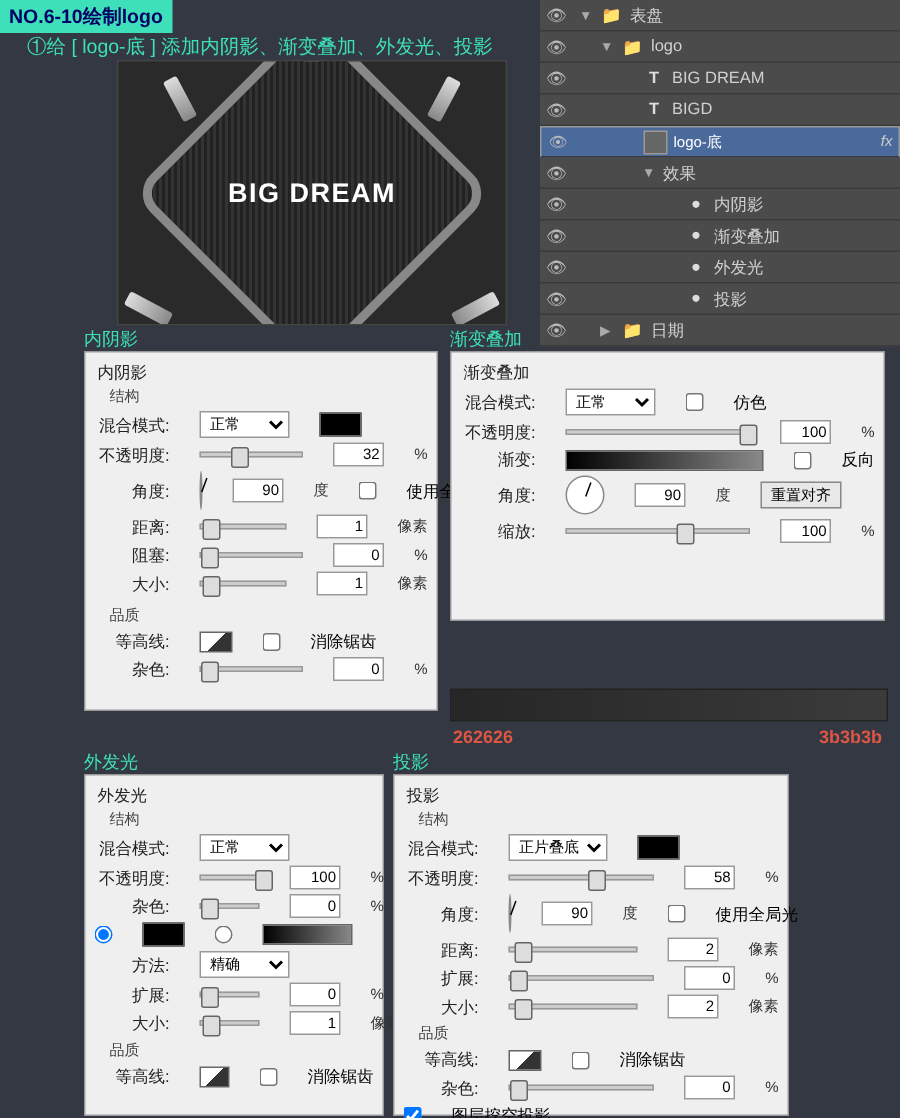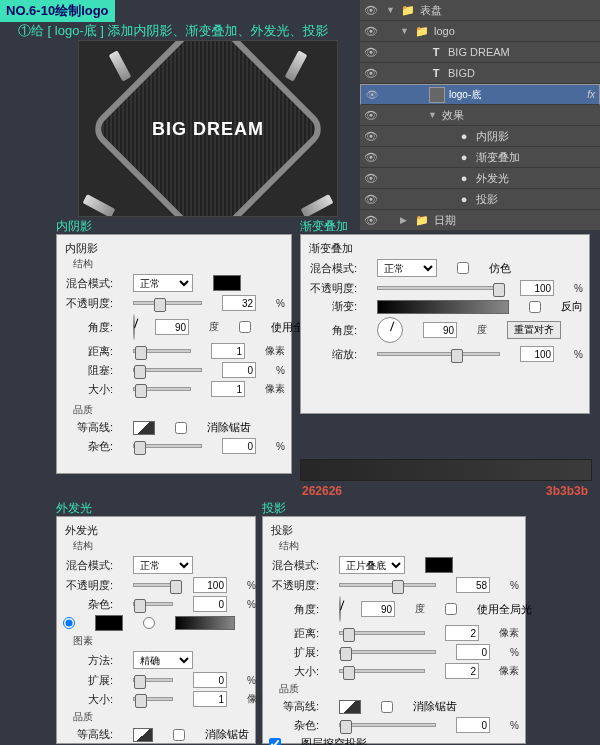--- a/index.html
+++ b/index.html
@@ -259,21 +259,20 @@
         <div class="slider" style="--p:0"></div>
         <input class="numbox" value="0" style="">
         <span class="unit">%</span>
       </div>
     <div class="frow">
         <input type="radio" checked="" class="cb" style="">
         <span class="sw" style="background:#000"></span>
         <input type="radio" class="cb" style="">
         <div class="grad" style="max-width:60px"></div>
       </div>
-    <div class="sub">图素</div>
     <div class="frow">
         <label>方法:</label>
         <select class="sel"><option>精确</option></select>
       </div>
     <div class="frow">
         <label>扩展:</label>
         <div class="slider" style="--p:0"></div>
         <input class="numbox" value="0" style="">
         <span class="unit">%</span>
       </div>

